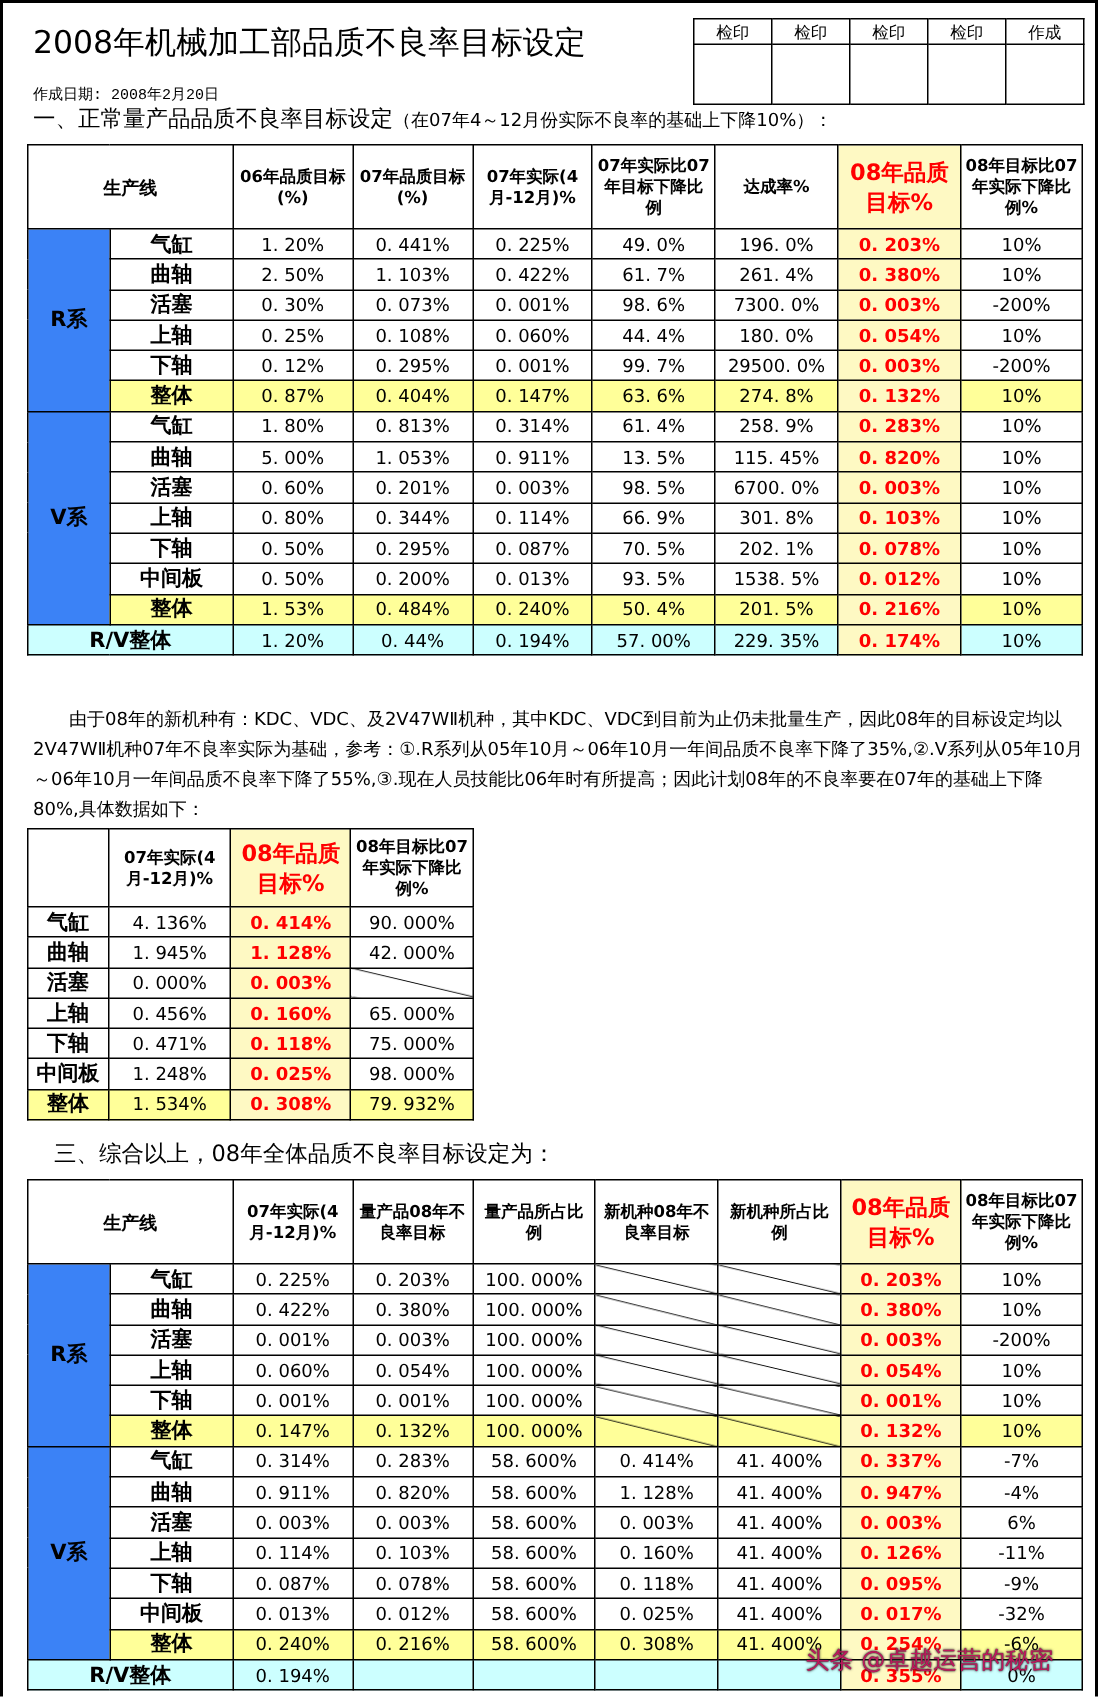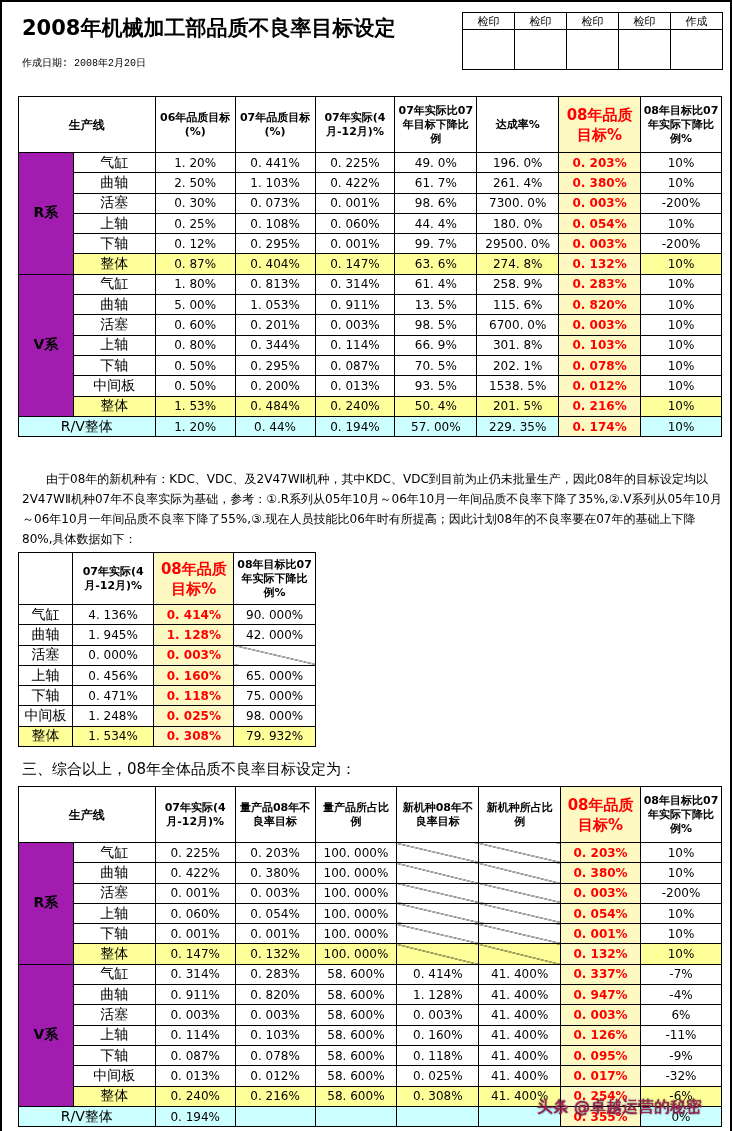--- a/index.html
+++ b/index.html
@@ -1,31 +1,31 @@
 <!DOCTYPE html>
 <html><head>
 <meta charset="utf-8">
 <style>
   * { box-sizing: border-box; margin: 0; padding: 0; }
   body { width: 732px; height: 1131px; background: #fff; font-family: "DejaVu Sans", sans-serif; color: #000; position: relative; overflow: hidden; }
   .page { position: absolute; left: 0; top: 0; width: 732px; height: 1131px; border-left: 2px solid #000; border-right: 2px solid #000; border-top: 2px solid #000; }
-  .title { position: absolute; left: 20px; top: 12px; font-size: 21px; font-weight: bold; letter-spacing: 0px; }
+  .title { position: absolute; left: 20px; top: 12px; font-size: 21px; font-weight: normal; letter-spacing: 0px; }
   .stamps { position: absolute; left: 460px; top: 10px; border-collapse: collapse; }
   .stamps td { border: 1px solid #000; width: 52px; text-align: center; font-size: 11px; }
   .stamps tr.h td { height: 17px; }
   .stamps tr.b td { height: 40px; }
   .date { position: absolute; left: 20px; top: 54px; font-size: 10px; font-family: Liberation Mono, monospace; }
   .sec { position: absolute; left: 20px; font-size: 15px; }
   .sec .sub { font-size: 12px; }
   .para { position: absolute; left: 20px; top: 467px; width: 700px; font-size: 12px; line-height: 20px; text-indent: 2em; }
   table.grid { position: absolute; border-collapse: collapse; font-size: 12px; }
   table.grid td { border: 1px solid #000; text-align: center; height: 20.3px; padding: 0 2px; }
   table.grid td.hd { font-weight: bold; font-size: 11px; line-height: 14px; }
-  table.grid td.lbl { font-weight: normal; font-size: 14px; }
-  table.grid td.grp { font-weight: bold; font-size: 14px; background: #a21caf; text-align: center; }
+  table.grid td.lbl { font-weight: bold; font-size: 14px; }
+  table.grid td.grp { font-weight: bold; font-size: 14px; background: #3b82f6; text-align: center; }
   .y { background: #ffff99; }
   .c { background: #ccffff; margin-top: 22px; }
   .g { background: #fef9c3; }
   .red { color: #ff0000; font-weight: bold; }
   .redhd { color: #ff0000; font-weight: bold; font-size: 15px !important; line-height: 20px !important; }
   .slash { background-image: linear-gradient(to top right, transparent calc(50% - 0.6px), #000 50%, transparent calc(50% + 0.6px)); }
   .thick-top td { border-top: 2px solid #000; }
   .watermark { position: absolute; left: 535px; top: 1095px; font-size: 16px; color: #be185d; text-shadow: 0 0 2px #333, 0 0 1px #000; }
 </style>
 </head>
@@ -48,20 +48,23 @@
       <td></td>
       <td></td>
       <td></td>
       <td></td>
     </tr>
   </tbody>
     </table>
 
   <div class="date">作成日期: 2008年2月20日</div>
 
+  <div class="sec" style="top:68px;">
+    <span>一、正常量产品品质不良率目标设定</span><span class="sub">（在07年4～12月份实际不良率的基础上下降10%）：</span>
+  </div>
 
   <table class="grid" id="t1" style="left:16px; top:94px; width:704px;">
     <colgroup>
       <col style="width:55px">
         <col style="width:82px">
         <col style="width:80px">
         <col style="width:80px">
         <col style="width:80px">
         <col style="width:82px">
         <col style="width:82px">
@@ -154,21 +157,21 @@
           <td>258. 9%</td>
           <td class="g red">0. 283%</td>
           <td>10%</td>
         </tr>
         <tr>
           <td class="lbl">曲轴</td>
           <td>5. 00%</td>
           <td>1. 053%</td>
           <td>0. 911%</td>
           <td>13. 5%</td>
-          <td>115. 6%</td>
+          <td>115. 45%</td>
           <td class="g red">0. 820%</td>
           <td>10%</td>
         </tr>
         <tr>
           <td class="lbl">活塞</td>
           <td>0. 60%</td>
           <td>0. 201%</td>
           <td>0. 003%</td>
           <td>98. 5%</td>
           <td>6700. 0%</td>
@@ -286,21 +289,21 @@
         </tr>
         <tr>
           <td class="lbl y">整体</td>
           <td class="y">1. 534%</td>
           <td class="g red">0. 308%</td>
           <td class="y">79. 932%</td>
         </tr>
       </tbody>
   </table>
 
-  <div class="sec" style="top:758px;">三、综合以上，08年全体品质不良率目标设定为：</div>
+  <div class="sec" style="top:758px;margin-left:14px;">三、综合以上，08年全体品质不良率目标设定为：</div>
 
   <table class="grid" id="t3" style="left:16px; top:784px; width:704px;">
     <colgroup>
       <col style="width:55px">
         <col style="width:82px">
         <col style="width:80px">
         <col style="width:80px">
         <col style="width:82px">
         <col style="width:82px">
         <col style="width:82px">

